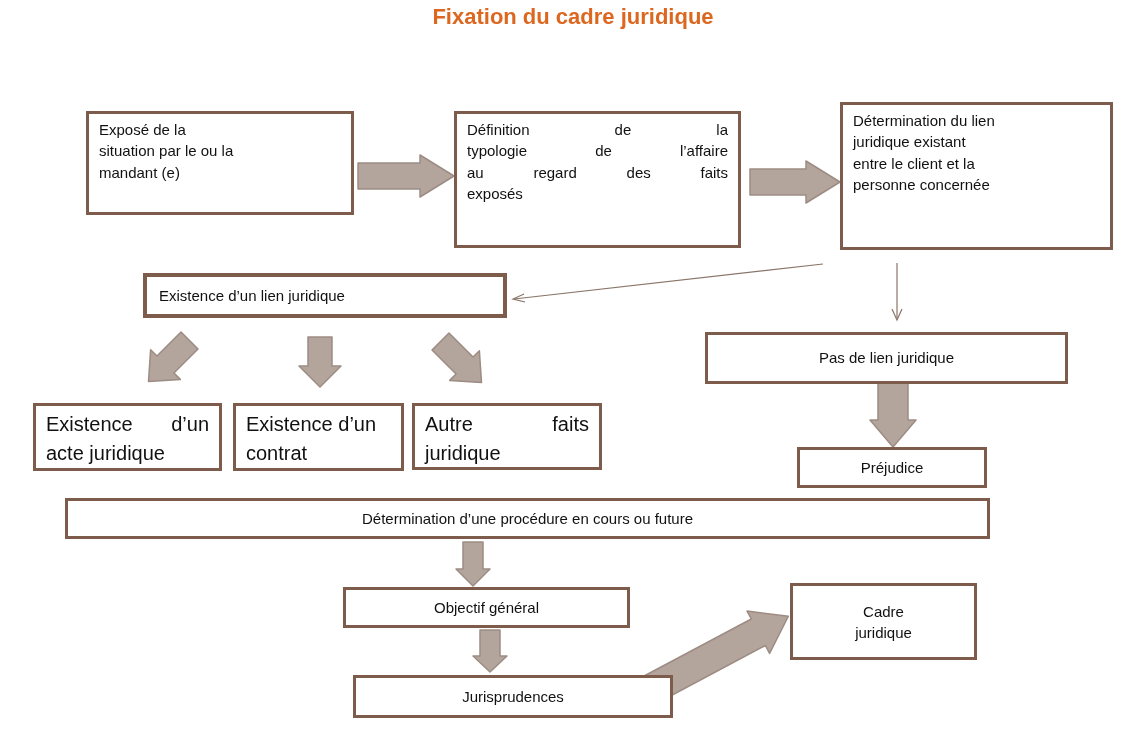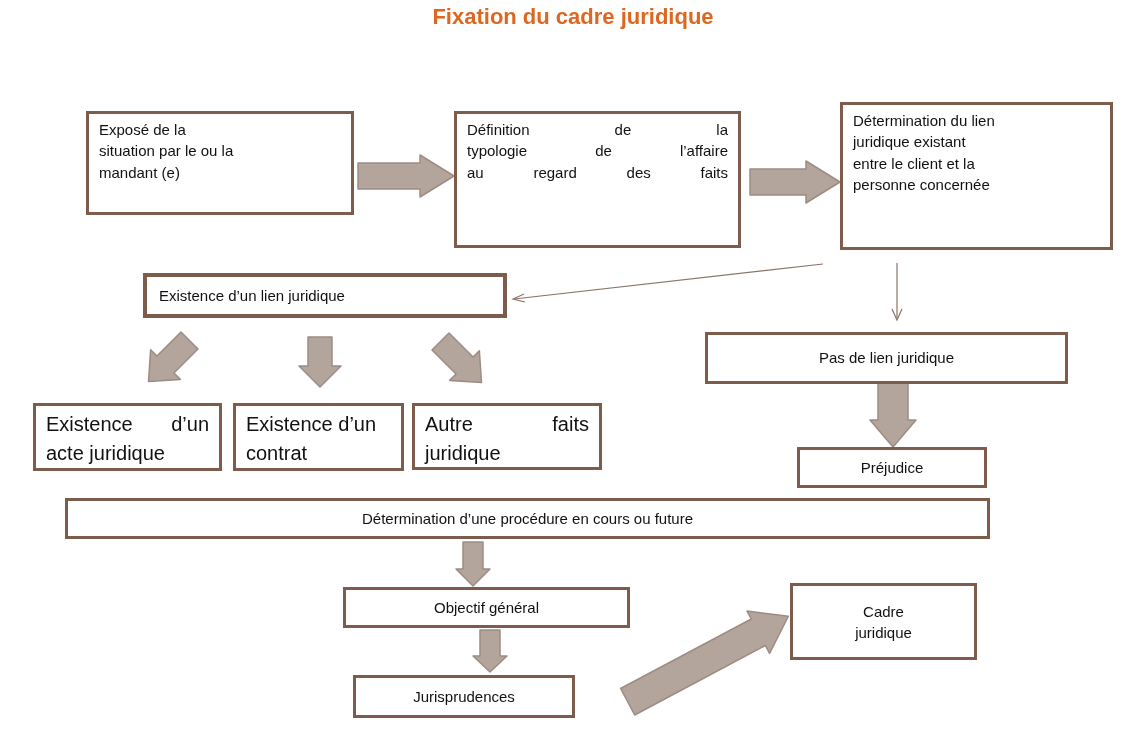--- a/index.html
+++ b/index.html
@@ -106,20 +106,21 @@
   <div class="node" style="left:86px; top:111px; width:268px; height:104px;">
     <span class="line">Exposé de la</span>
     <span class="line">situation par le ou la</span>
     <span class="line">mandant (e)</span>
   </div>
 
   <div class="node" style="left:454px; top:111px; width:287px; height:137px;">
     <span class="line just">Définition de la</span>
     <span class="line just">typologie de l’affaire</span>
     <span class="line just">au regard des faits</span>
+    <span class="line">exposés</span>
   </div>
 
   <div class="node" style="left:840px; top:102px; width:273px; height:148px;">
     <span class="line">Détermination du lien</span>
     <span class="line">juridique existant</span>
     <span class="line">entre le client et la</span>
     <span class="line">personne concernée</span>
   </div>
 
   <div class="node vcenter thickborder" style="left:143px; top:273px; width:364px; height:45px; padding:0 12px;">
@@ -150,21 +151,21 @@
   </div>
 
   <div class="node vcenter hcenter" style="left:65px; top:498px; width:925px; height:41px; padding:0;">
     <span>Détermination d’une procédure en cours ou future</span>
   </div>
 
   <div class="node vcenter hcenter" style="left:343px; top:587px; width:287px; height:41px; padding:16px;">
     <span>Objectif général</span>
   </div>
 
-  <div class="node vcenter hcenter" style="left:353px; top:675px; width:222px; height:43px; padding:0;align-items:center;">
+  <div class="node vcenter hcenter" style="left:353px; top:675px; width:320px; height:43px; padding:0;align-items:center;">
     <span>Jurisprudences</span>
   </div>
 
   <div class="node vstack" style="left:790px; top:583px; width:187px; height:77px; padding:0; line-height:1.4;">
     <span class="line">Cadre</span>
     <span class="line">juridique</span>
   </div>
 
 </div>
 

